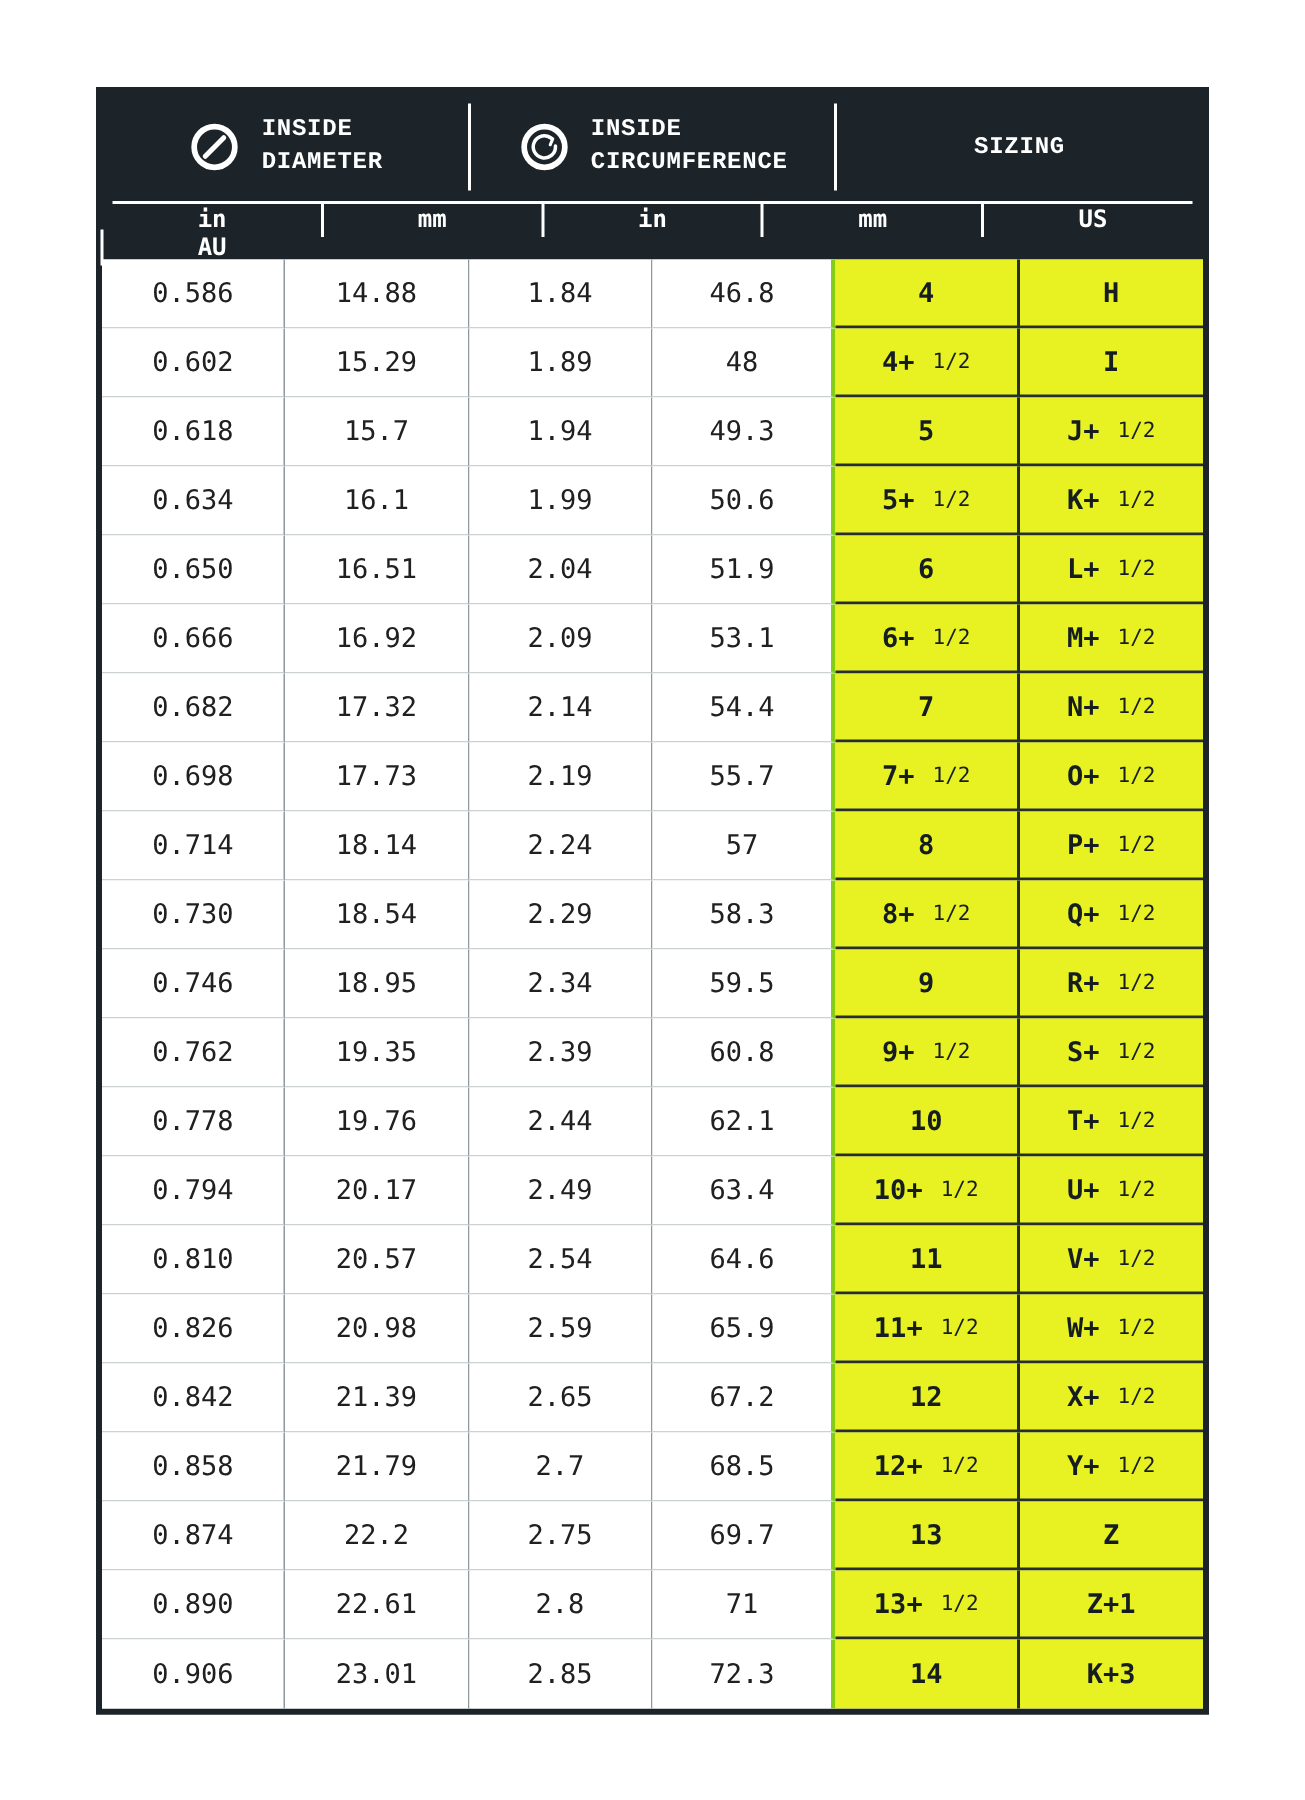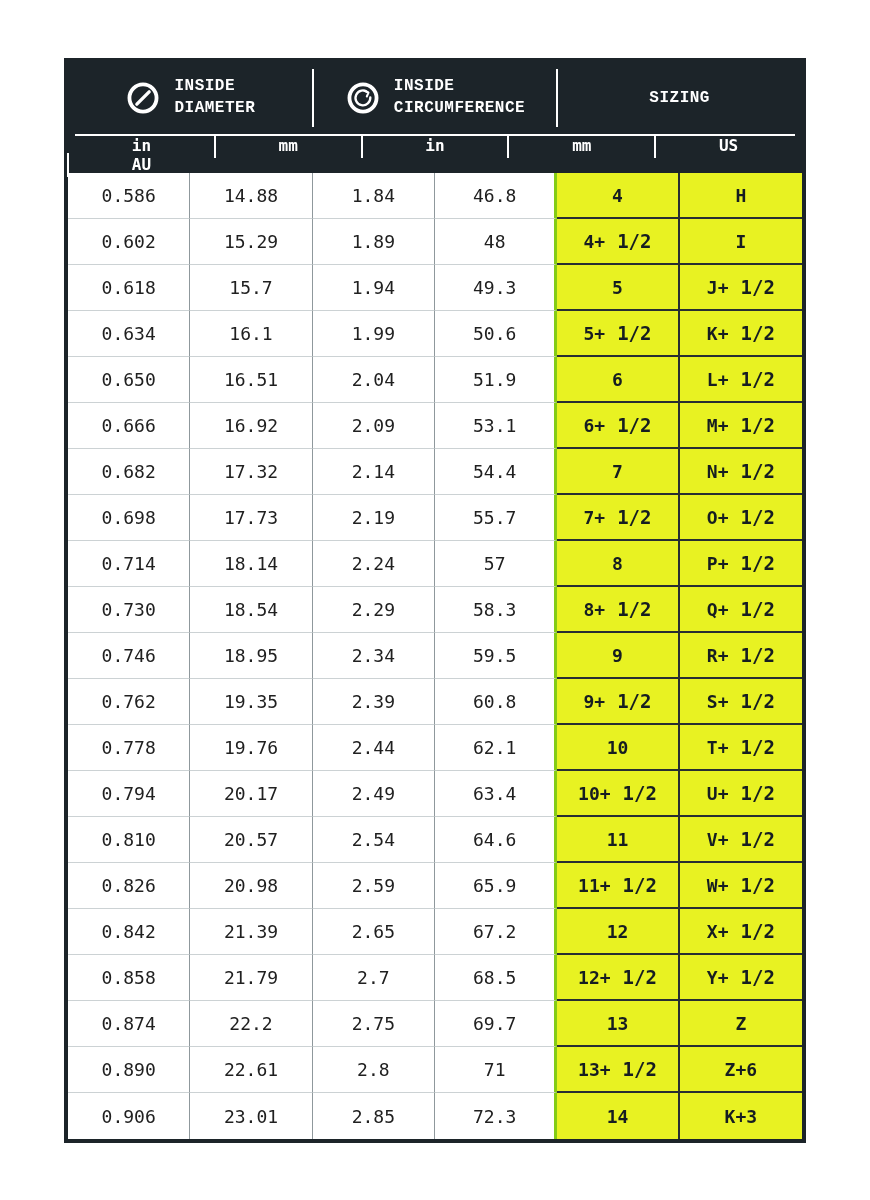--- a/index.html
+++ b/index.html
@@ -129,22 +129,22 @@
     font-size: 18px;
     border-bottom: 2px solid #272e32;
   }
   .cell.size.col-4 {
     border-right: 2px solid #272e32;
   }
   .trow:last-child .cell {
     border-bottom: none;
   }
   .frac {
-    font-size: 19px;
-    font-weight: bold;
+    font-size: 14px;
+    font-weight: normal;
     margin-left: 12px;
     letter-spacing: 0;
   }
 </style>
 </head>
 <body>
 
 <div class="page">
   <div class="ring-table">
 
@@ -426,21 +426,21 @@
         </div>
         <div class="trow">
           <div class="cell plain col-0">0.890</div>
           <div class="cell plain col-1">22.61</div>
           <div class="cell plain col-2">2.8</div>
           <div class="cell plain col-3">71</div>
           <div class="cell size col-4">
             <span>13+</span>
             <span class="frac">1/2</span>
           </div>
-          <div class="cell size col-5">Z+6</div>
+          <div class="cell size col-5">Z+1</div>
         </div>
         <div class="trow">
           <div class="cell plain col-0">0.906</div>
           <div class="cell plain col-1">23.01</div>
           <div class="cell plain col-2">2.85</div>
           <div class="cell plain col-3">72.3</div>
           <div class="cell size col-4">14</div>
           <div class="cell size col-5">K+3</div>
         </div>
       </div>

